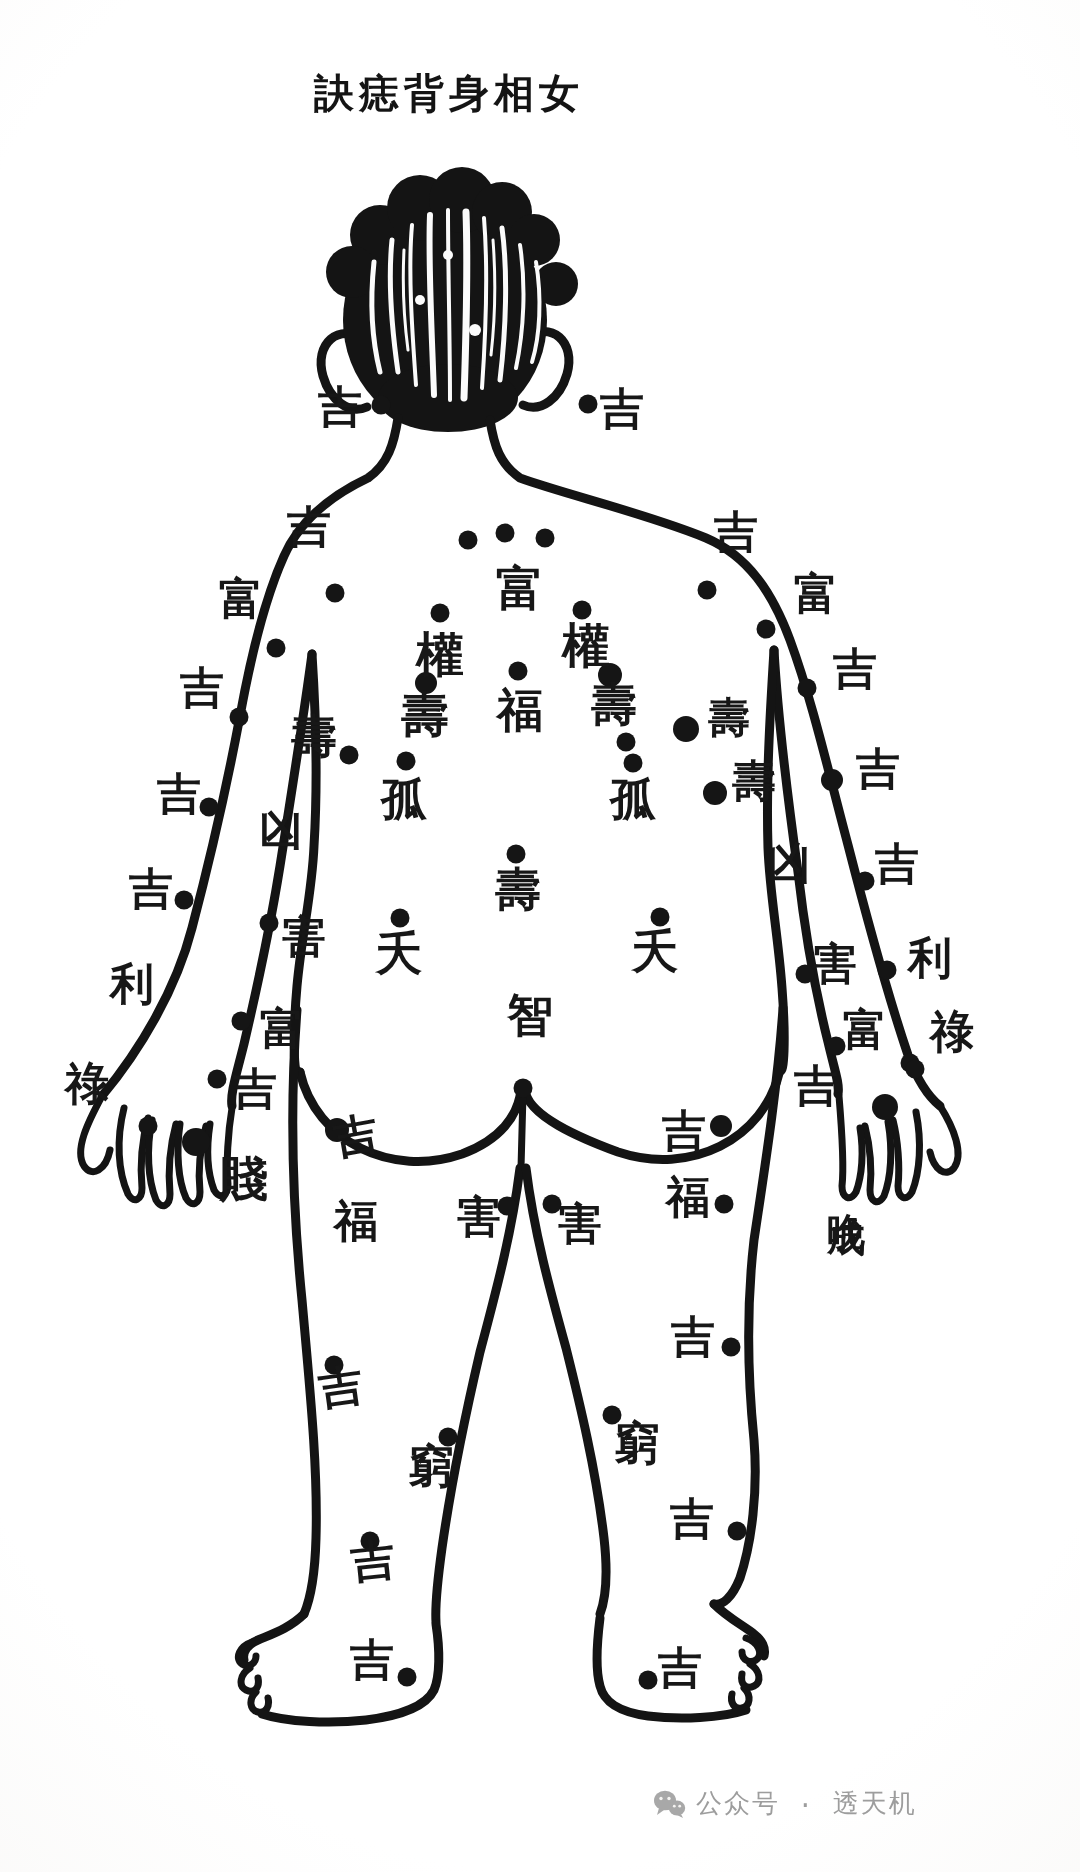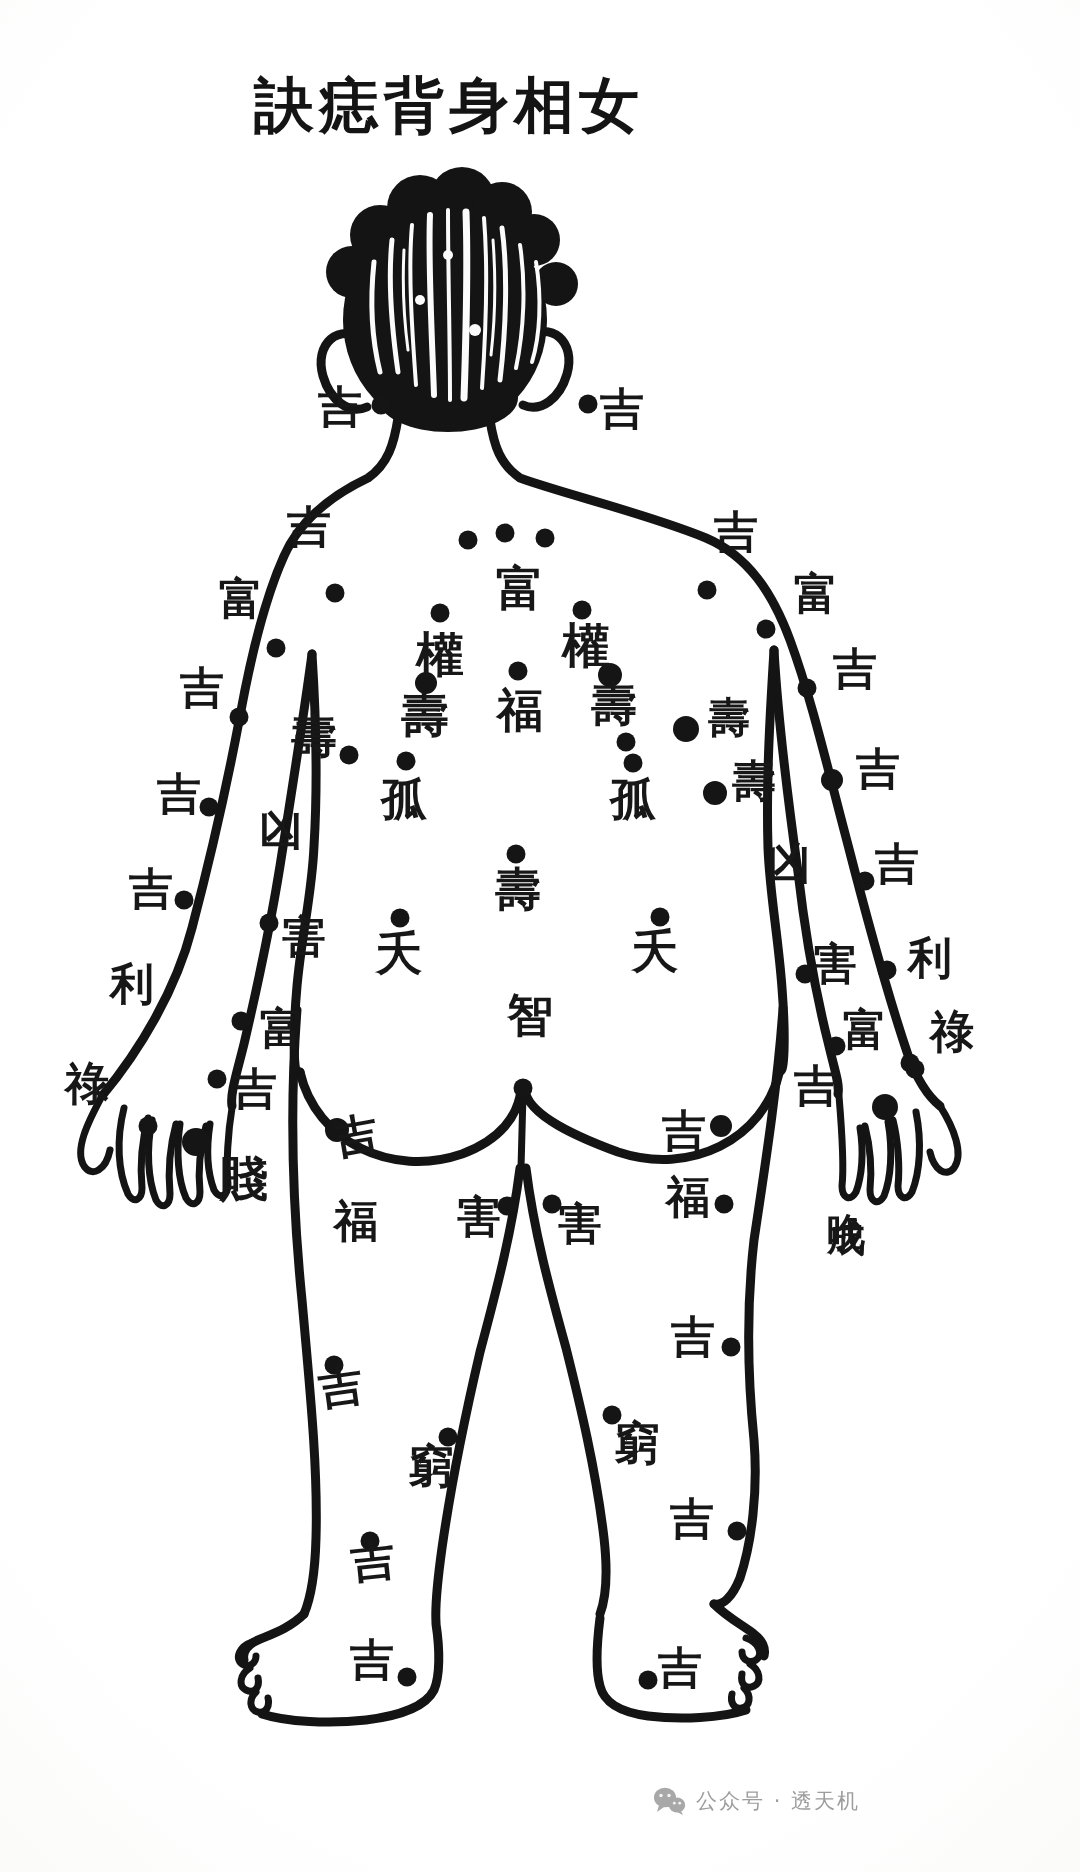--- a/index.html
+++ b/index.html
@@ -6,34 +6,34 @@
   .stage{
     position:relative;width:1080px;height:1872px;overflow:hidden;
     background:radial-gradient(120% 100% at 50% 45%, #ffffff 55%, #f5f4f2 90%, #ecebe8 100%);
     font-family:"DejaVu Serif","Liberation Serif",serif;
   }
   .figure{position:absolute;left:0;top:0;width:1080px;height:1872px;}
   .ink{stroke:#141414;stroke-width:9;fill:none;stroke-linecap:round;stroke-linejoin:round;}
   .thin{stroke-width:7;}
   .title{
     position:absolute;left:449px;top:66px;transform:translateX(-50%);
-    font-size:60px;font-weight:900;letter-spacing:5px;color:#141414;white-space:nowrap;
+    font-size:40px;font-weight:900;letter-spacing:5px;color:#141414;white-space:nowrap;
   }
   .layer{position:absolute;left:0;top:0;width:100%;height:100%;}
   .zi{
     position:absolute;transform:translate(-50%,-50%);
     color:#171717;font-weight:700;line-height:1;white-space:nowrap;
   }
   .zi.vert{writing-mode:vertical-rl;text-orientation:upright;letter-spacing:6px;}
   .mole{position:absolute;display:block;background:#151515;border-radius:50%;transform:translate(-50%,-50%);}
   .watermark{
     position:absolute;left:652px;top:1786px;display:flex;align-items:center;gap:10px;
     font-family:"DejaVu Sans","Liberation Sans",sans-serif;
   }
-  .watermark span{font-size:21px;color:#9d9d9d;letter-spacing:2px;}
+  .watermark span{font-size:26px;color:#9d9d9d;letter-spacing:2px;font-family:Liberation Mono, monospace;}
 </style>
 </head>
 <body>
 
 <div class="stage">
 
   <svg class="figure" viewBox="0 0 1080 1872" xmlns="http://www.w3.org/2000/svg">
 
     <g>
       <path class="ink" d="M366,340 C338,322 314,344 323,376 C330,400 349,415 367,407" fill="#ffffff"></path>

